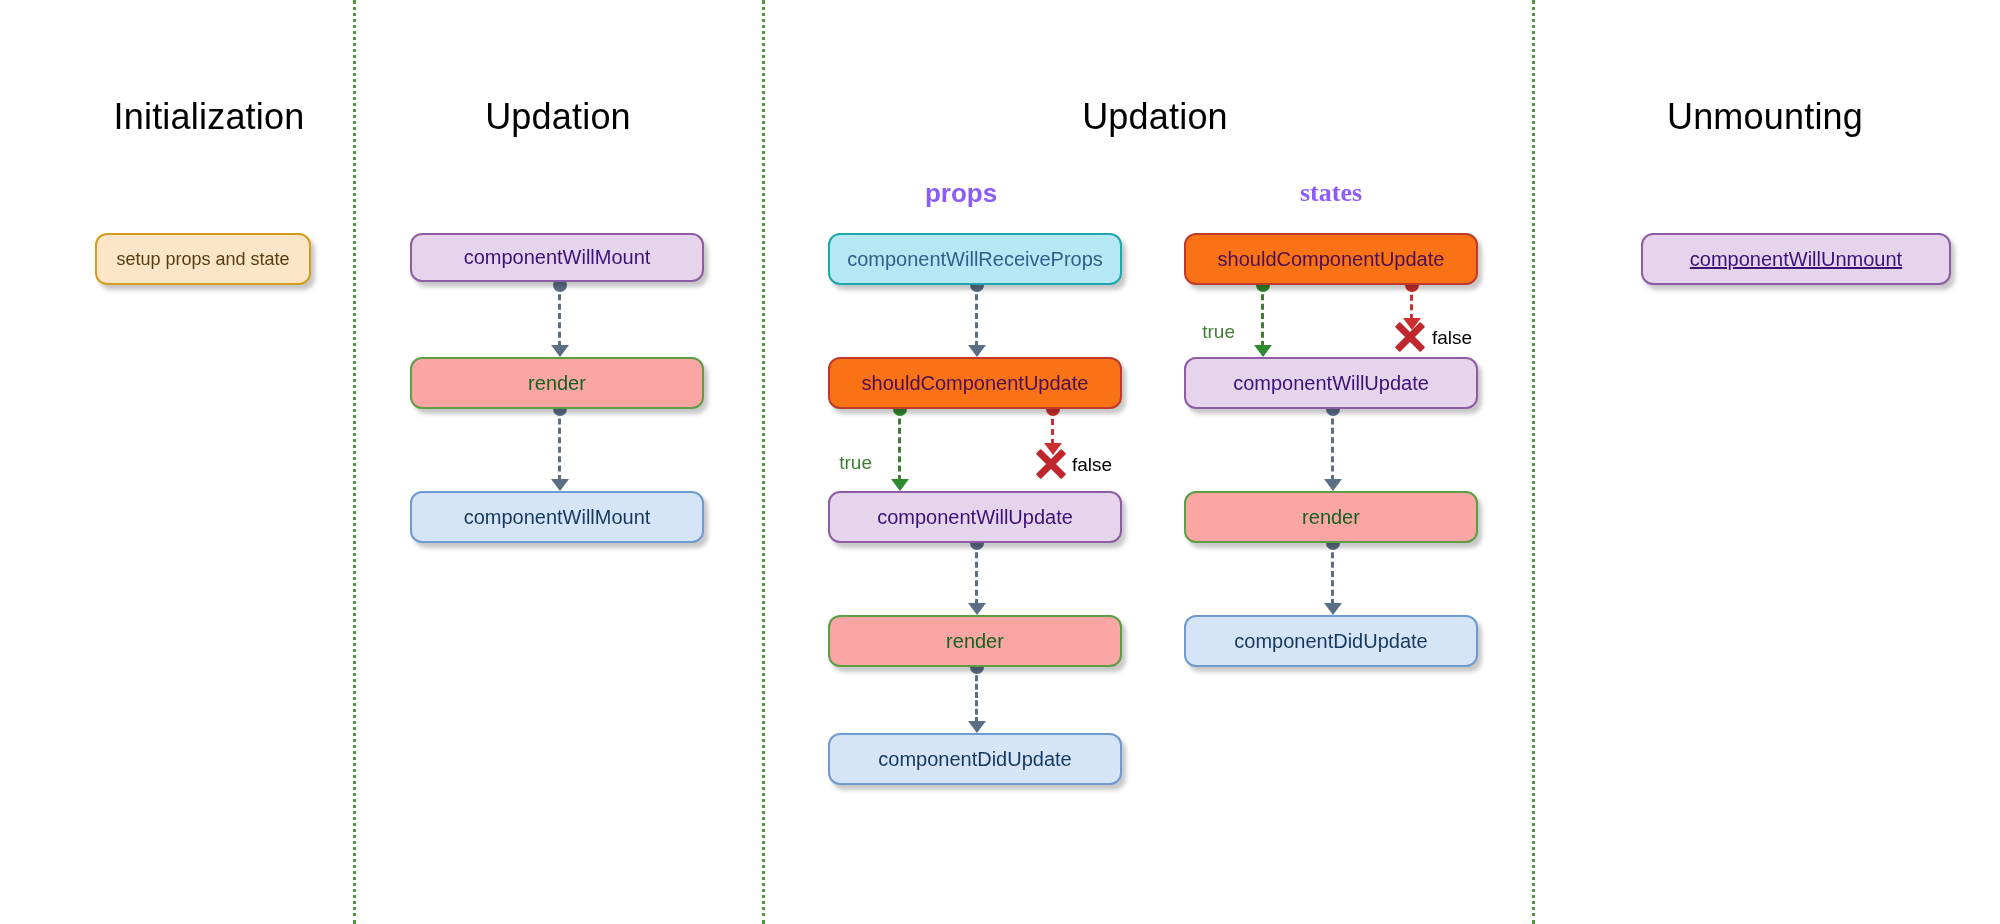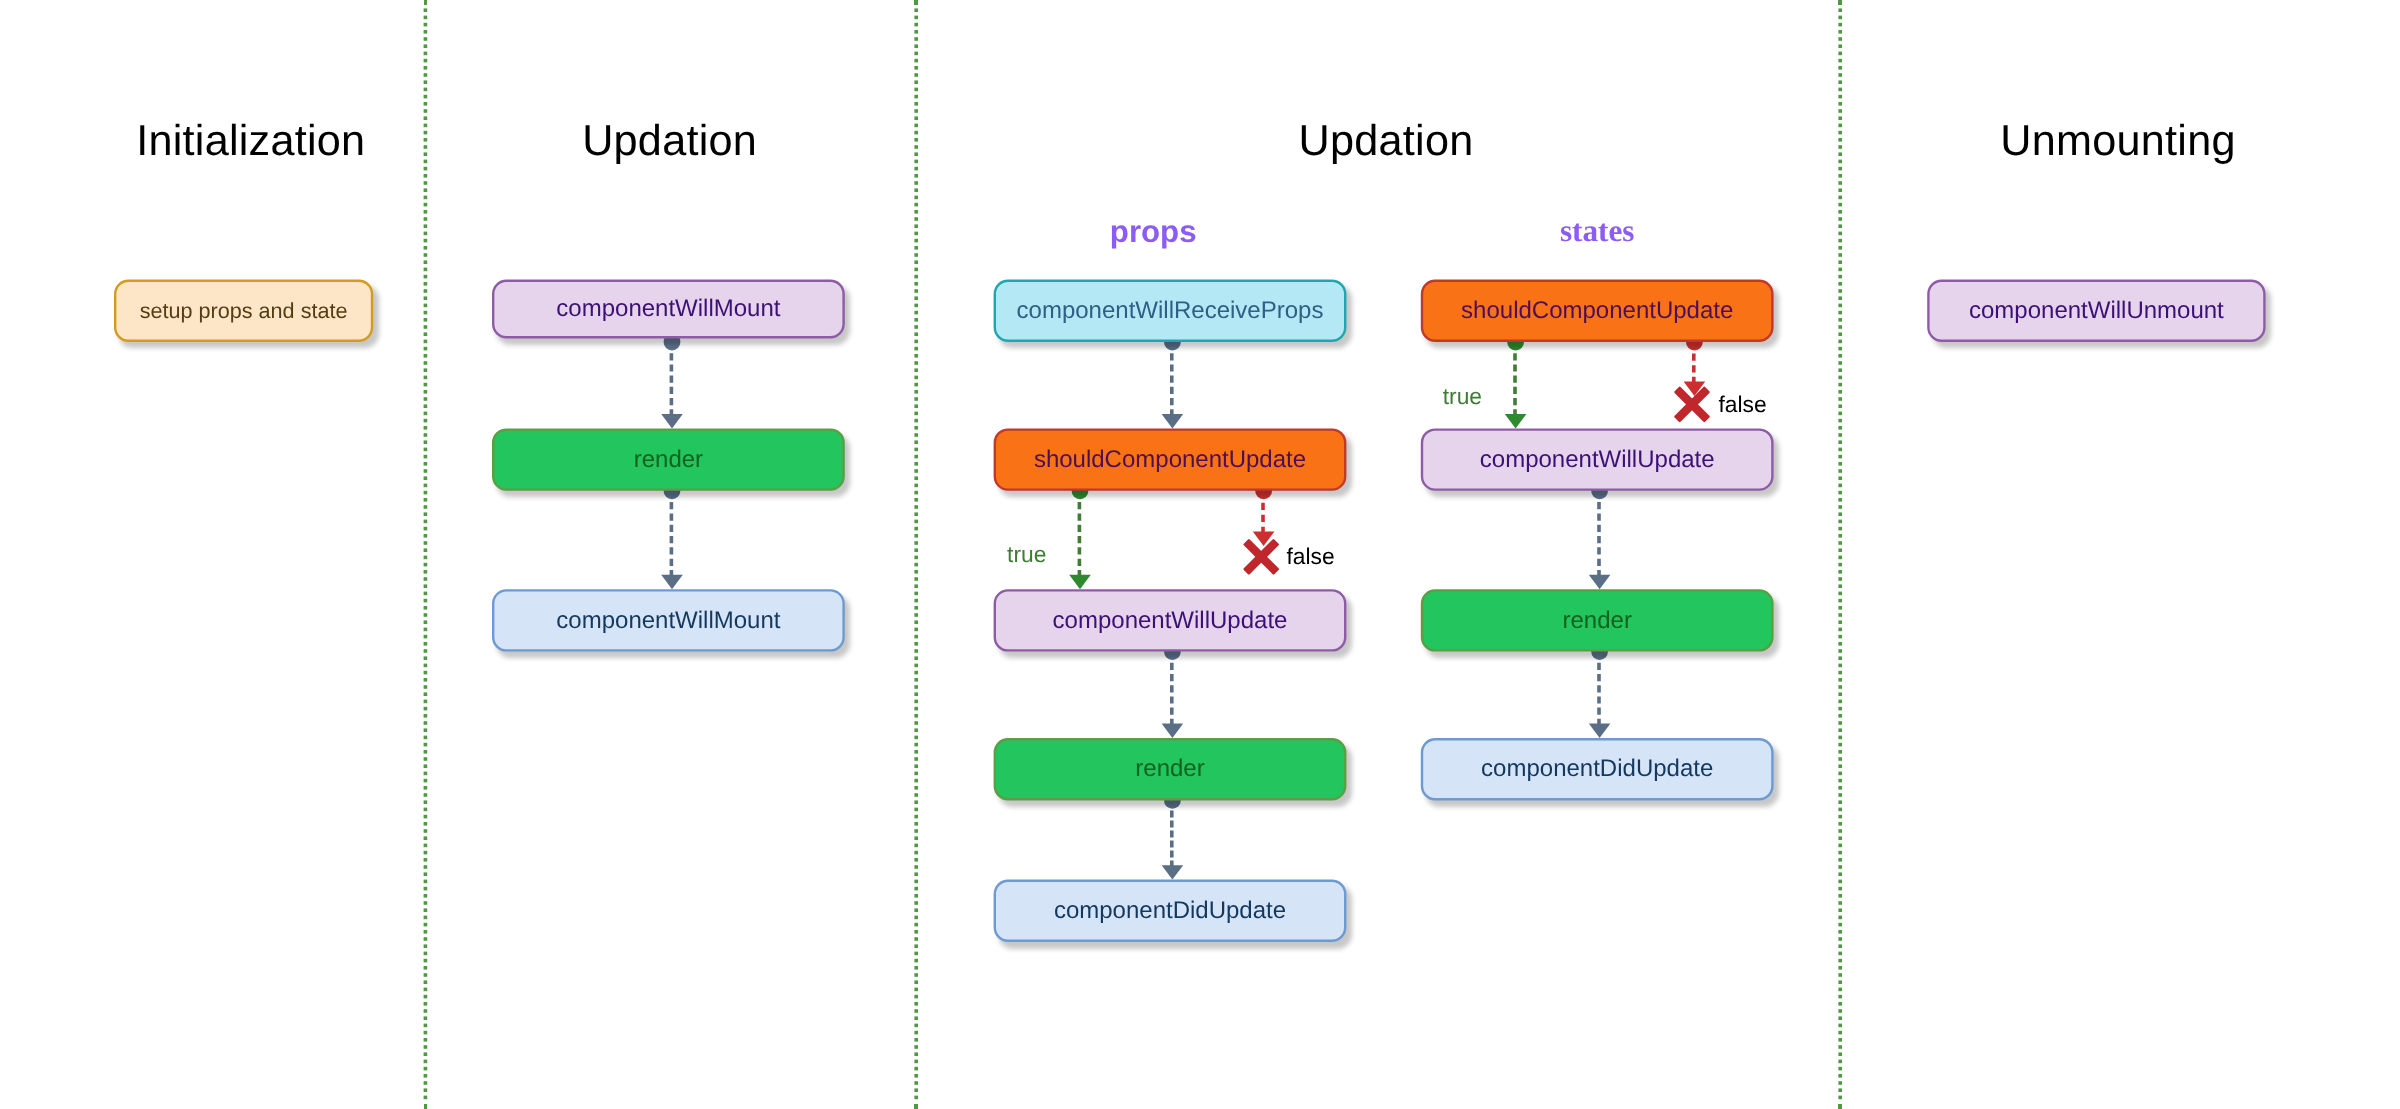--- a/index.html
+++ b/index.html
@@ -57,21 +57,21 @@
     justify-content: center;
     font-size: 20px;
     box-shadow: 4px 5px 4px rgba(0, 0, 0, 0.22);
     text-align: center;
     white-space: nowrap;
   }
   .node.small { font-size: 18px; text-align: right; }
 
   .n-orange { background: #fce6c7; border-color: #d39c1f; color: #553c12; }
   .n-purple { background: #e5d4ec; border-color: #8e5ca5; color: #3d1076; }
-  .n-green  { background: #22c55e; border-color: #5b9e43; color: #13621e; }
+  .n-green  { background: #fca5a5; border-color: #5b9e43; color: #13621e; }
   .n-blue   { background: #d6e4f7; border-color: #6d9ad1; color: #14395e; }
   .n-cyan   { background: #b5e8f5; border-color: #1ea7ae; color: #2f5f86; }
   .n-red    { background: #f97316; border-color: #c0392b; color: #4d0e52; }
 
   
   .conn {
     position: absolute;
     width: 0;
     border-left-width: 3px;
     border-left-style: dashed;
@@ -188,20 +188,20 @@
     <div class="node n-blue" style="left: 410px; top: 491px; width: 294px; height: 52px;">componentWillMount</div>
     <div class="node n-cyan" style="left: 828px; top: 233px; width: 294px; height: 52px;">componentWillReceiveProps</div>
     <div class="node n-red" style="left: 828px; top: 357px; width: 294px; height: 52px;">shouldComponentUpdate</div>
     <div class="node n-purple" style="left: 828px; top: 491px; width: 294px; height: 52px;">componentWillUpdate</div>
     <div class="node n-green" style="left: 828px; top: 615px; width: 294px; height: 52px;">render</div>
     <div class="node n-blue" style="left: 828px; top: 733px; width: 294px; height: 52px;">componentDidUpdate</div>
     <div class="node n-red" style="left: 1184px; top: 233px; width: 294px; height: 52px;">shouldComponentUpdate</div>
     <div class="node n-purple" style="left: 1184px; top: 357px; width: 294px; height: 52px;">componentWillUpdate</div>
     <div class="node n-green" style="left: 1184px; top: 491px; width: 294px; height: 52px;">render</div>
     <div class="node n-blue" style="left: 1184px; top: 615px; width: 294px; height: 52px;">componentDidUpdate</div>
-    <div class="node n-purple" style="left: 1606px; top: 233px; width: 282px; height: 52px;">componentWillUnmount</div>
+    <div class="node n-purple" style="left: 1641px; top: 233px; width: 310px; height: 52px; text-decoration: underline;">componentWillUnmount</div>
     <div class="x-mark" style="left: 1051px; top: 464px;"></div>
     <div class="x-mark" style="left: 1410px; top: 337px;"></div>
     <div class="branch-label true" style="left: 872px; top: 463px;">true</div>
     <div class="branch-label false" style="left: 1072px; top: 465px;">false</div>
     <div class="branch-label true" style="left: 1235px; top: 332px;">true</div>
     <div class="branch-label false" style="left: 1432px; top: 338px;">false</div>
   </div>
 
 </body></html>

